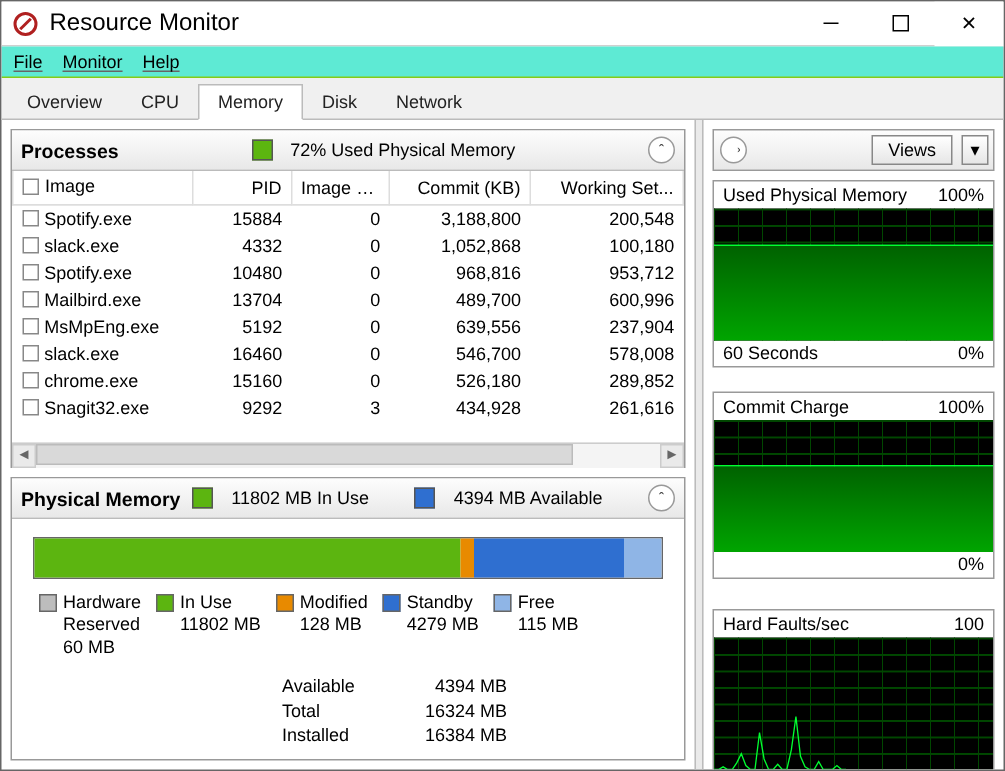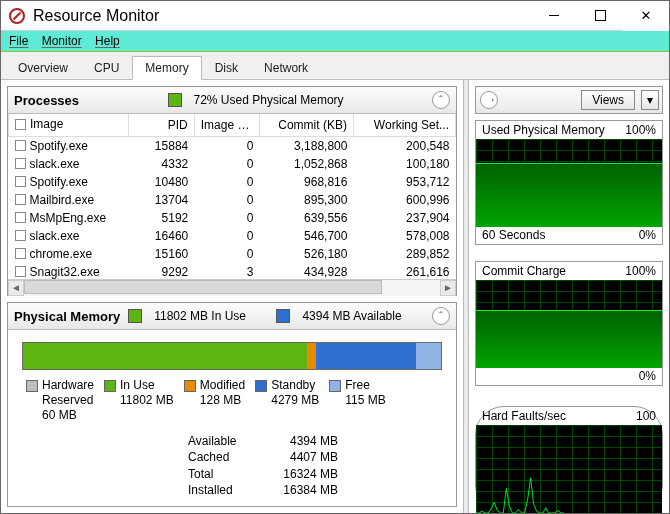--- a/index.html
+++ b/index.html
@@ -163,21 +163,21 @@
   <td class="num">968,816</td>
   <td class="num">953,712</td>
               </tr>
               <tr>
                 <td>
                   <span class="cb"></span>
                   <span>Mailbird.exe</span>
                 </td>
   <td class="num">13704</td>
   <td class="num">0</td>
-  <td class="num">895,300</td>
+  <td class="num">489,700</td>
   <td class="num">600,996</td>
               </tr>
               <tr>
                 <td>
                   <span class="cb"></span>
                   <span>MsMpEng.exe</span>
                 </td>
   <td class="num">5192</td>
   <td class="num">0</td>
   <td class="num">639,556</td>
@@ -277,24 +277,20 @@
               <span class="lc" style="background:#8fb5e6"></span>
               <span>Free</span>
             </div>
   <div style="margin-left:16px">115 MB</div>
           </div>
         </div>
     <div class="stats" id="stats">
           <div>
             <span class="lab">Available</span>
             <span class="val">4394 MB</span>
-          </div>
-          <div>
-            <span class="lab">Cached</span>
-            <span class="val">4407 MB</span>
           </div>
           <div>
             <span class="lab">Total</span>
             <span class="val">16324 MB</span>
           </div>
           <div>
             <span class="lab">Installed</span>
             <span class="val">16384 MB</span>
           </div>
         </div>
@@ -332,21 +328,21 @@
           </div>
   <div class="graph">
             <div class="g-fill" style="height:65%"></div>
             <div class="line" style="bottom:65%"></div>
           </div>
   <div class="graph-foot">
             <span></span>
             <span>0%</span>
           </div>
         </div>
-        <div class="graph-box" style="margin-bottom: 16px; border-radius: 29px;">
+        <div class="graph-box" style="margin-bottom: 16px;">
           <div class="graph-head">
             <span>Hard Faults/sec</span>
             <span>100</span>
           </div>
   <div class="graph">
             <svg class="spark" viewBox="0 0 100 100" preserveAspectRatio="none">
               <polyline points="0,100 3.4482758620689653,100 6.896551724137931,98 10.344827586206897,100 13.793103448275861,100 17.24137931034483,95 20.689655172413794,88 24.137931034482758,97 27.586206896551722,100 31.03448275862069,100 34.48275862068966,72 37.93103448275862,92 41.37931034482759,100 44.827586206896555,100 48.275862068965516,96 51.724137931034484,100 55.172413793103445,100 58.620689655172406,85 62.06896551724138,60 65.51724137931035,90 68.96551724137932,98 72.41379310344827,100 75.86206896551724,100 79.3103448275862,94 82.75862068965517,100 86.20689655172413,100 89.65517241379311,100 93.10344827586206,97 96.55172413793103,100 100,100"></polyline>
             </svg>
           </div>
   </div>

